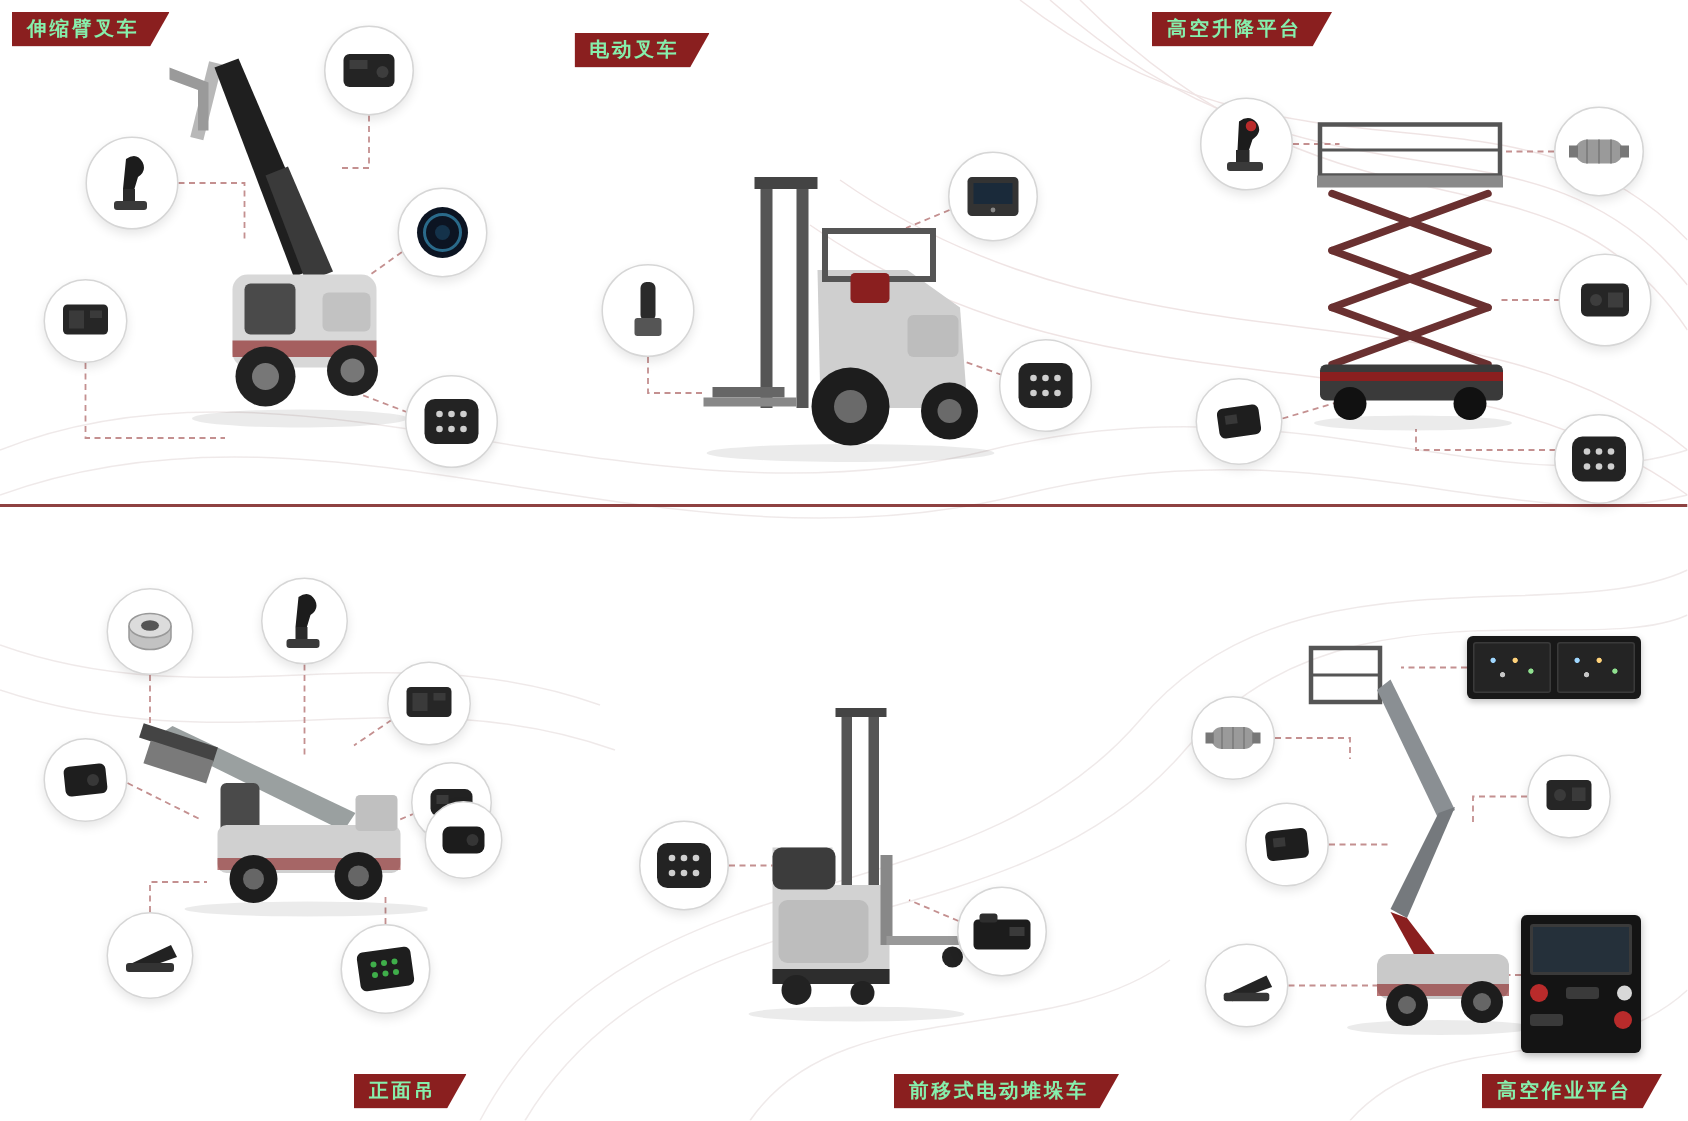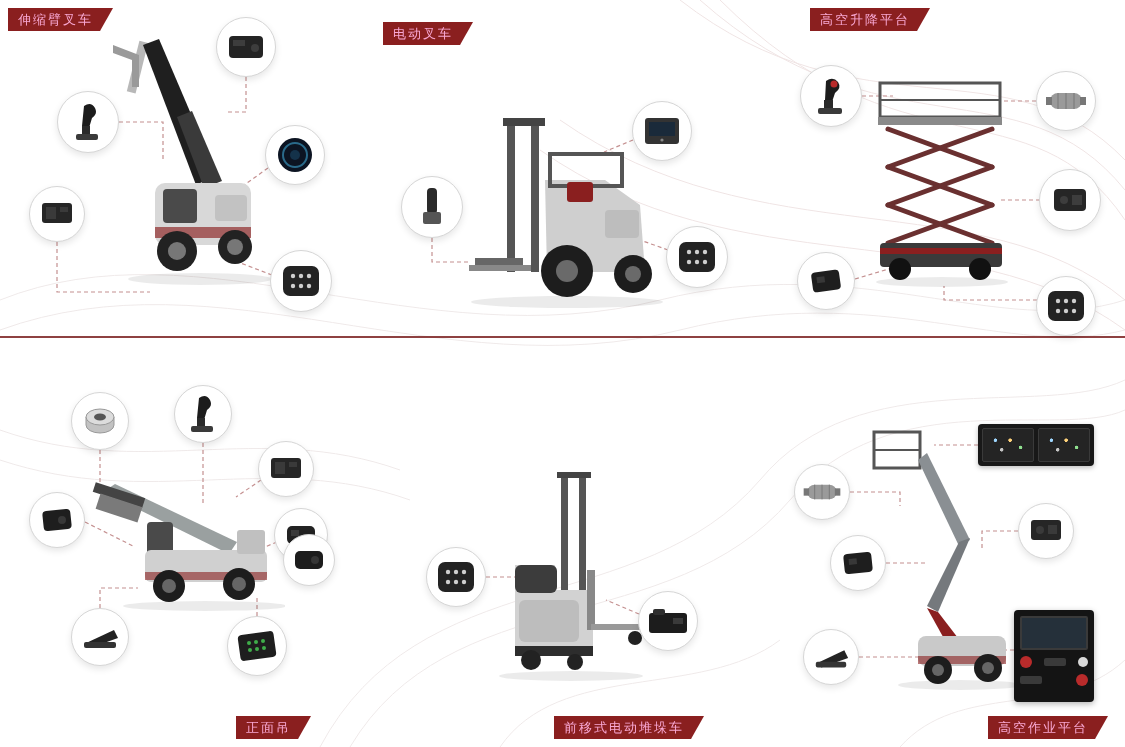--- a/index.html
+++ b/index.html
@@ -5,21 +5,21 @@
   * { margin:0; padding:0; box-sizing:border-box; }
   html,body { width:1125px; height:747px; }
   body {
     position:relative; background:#ffffff; overflow:hidden;
     font-family:"DejaVu Sans","Liberation Sans",sans-serif;
   }
   .layer { position:absolute; left:0; top:0; width:1125px; height:747px; pointer-events:none; }
 
   .banner {
     position:absolute; height:23px; line-height:23px;
-    background:#8a1f1f; color:#f9a8d4; font-size:13px; font-weight:normal;
+    background:#8a1f1f; color:#86efac; font-size:13px; font-weight:bold;
     letter-spacing:2px; padding:0 20px 0 10px; white-space:nowrap;
     clip-path: polygon(0 0, 100% 0, calc(100% - 13px) 100%, 0 100%);
     box-shadow:0 1px 2px rgba(0,0,0,0.2);
   }
 
   .divider { position:absolute; left:0; top:336px; width:1125px; height:2px; background:#7a2020; opacity:0.85; }
 
   .comp {
     position:absolute; background:#fff; border:1px solid #d6d6d6; border-radius:50%;
     box-shadow:0 3px 7px rgba(0,0,0,0.10);
@@ -70,27 +70,27 @@
 </svg>
 
 <div class="divider"></div>
 
 <div class="banner" style="left:8px; top:8px;">
   <span>伸缩臂叉车</span>
 </div>
 <div class="banner" style="left:383px; top:22px;">
   <span>电动叉车</span>
 </div>
-<div class="banner" style="left:810px; top:8px;">
+<div class="banner" style="left:768px; top:8px;">
   <span>高空升降平台</span>
 </div>
 <div class="banner" style="left:236px; top:716px;">
   <span>正面吊</span>
 </div>
-<div class="banner" style="left:554px; top:716px;">
+<div class="banner" style="left:596px; top:716px;">
   <span>前移式电动堆垛车</span>
 </div>
 <div class="banner" style="left:988px; top:716px;">
   <span>高空作业平台</span>
 </div>
 
 <svg class="layer" viewBox="0 0 1125 747">
   <g fill="none" stroke="#c49090" stroke-width="1.2" stroke-dasharray="4 3">
 
     <polyline points="119,122 163,122 163,160"></polyline>

